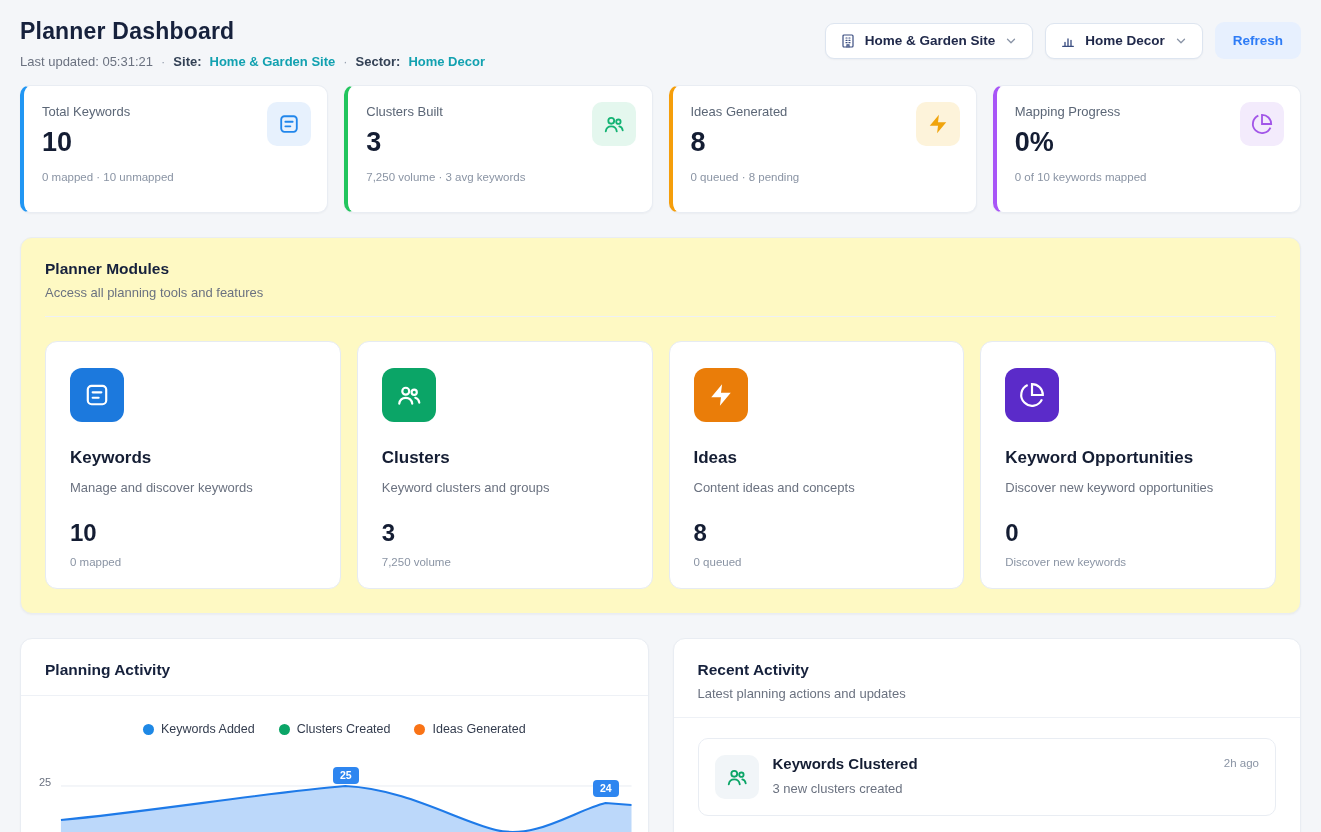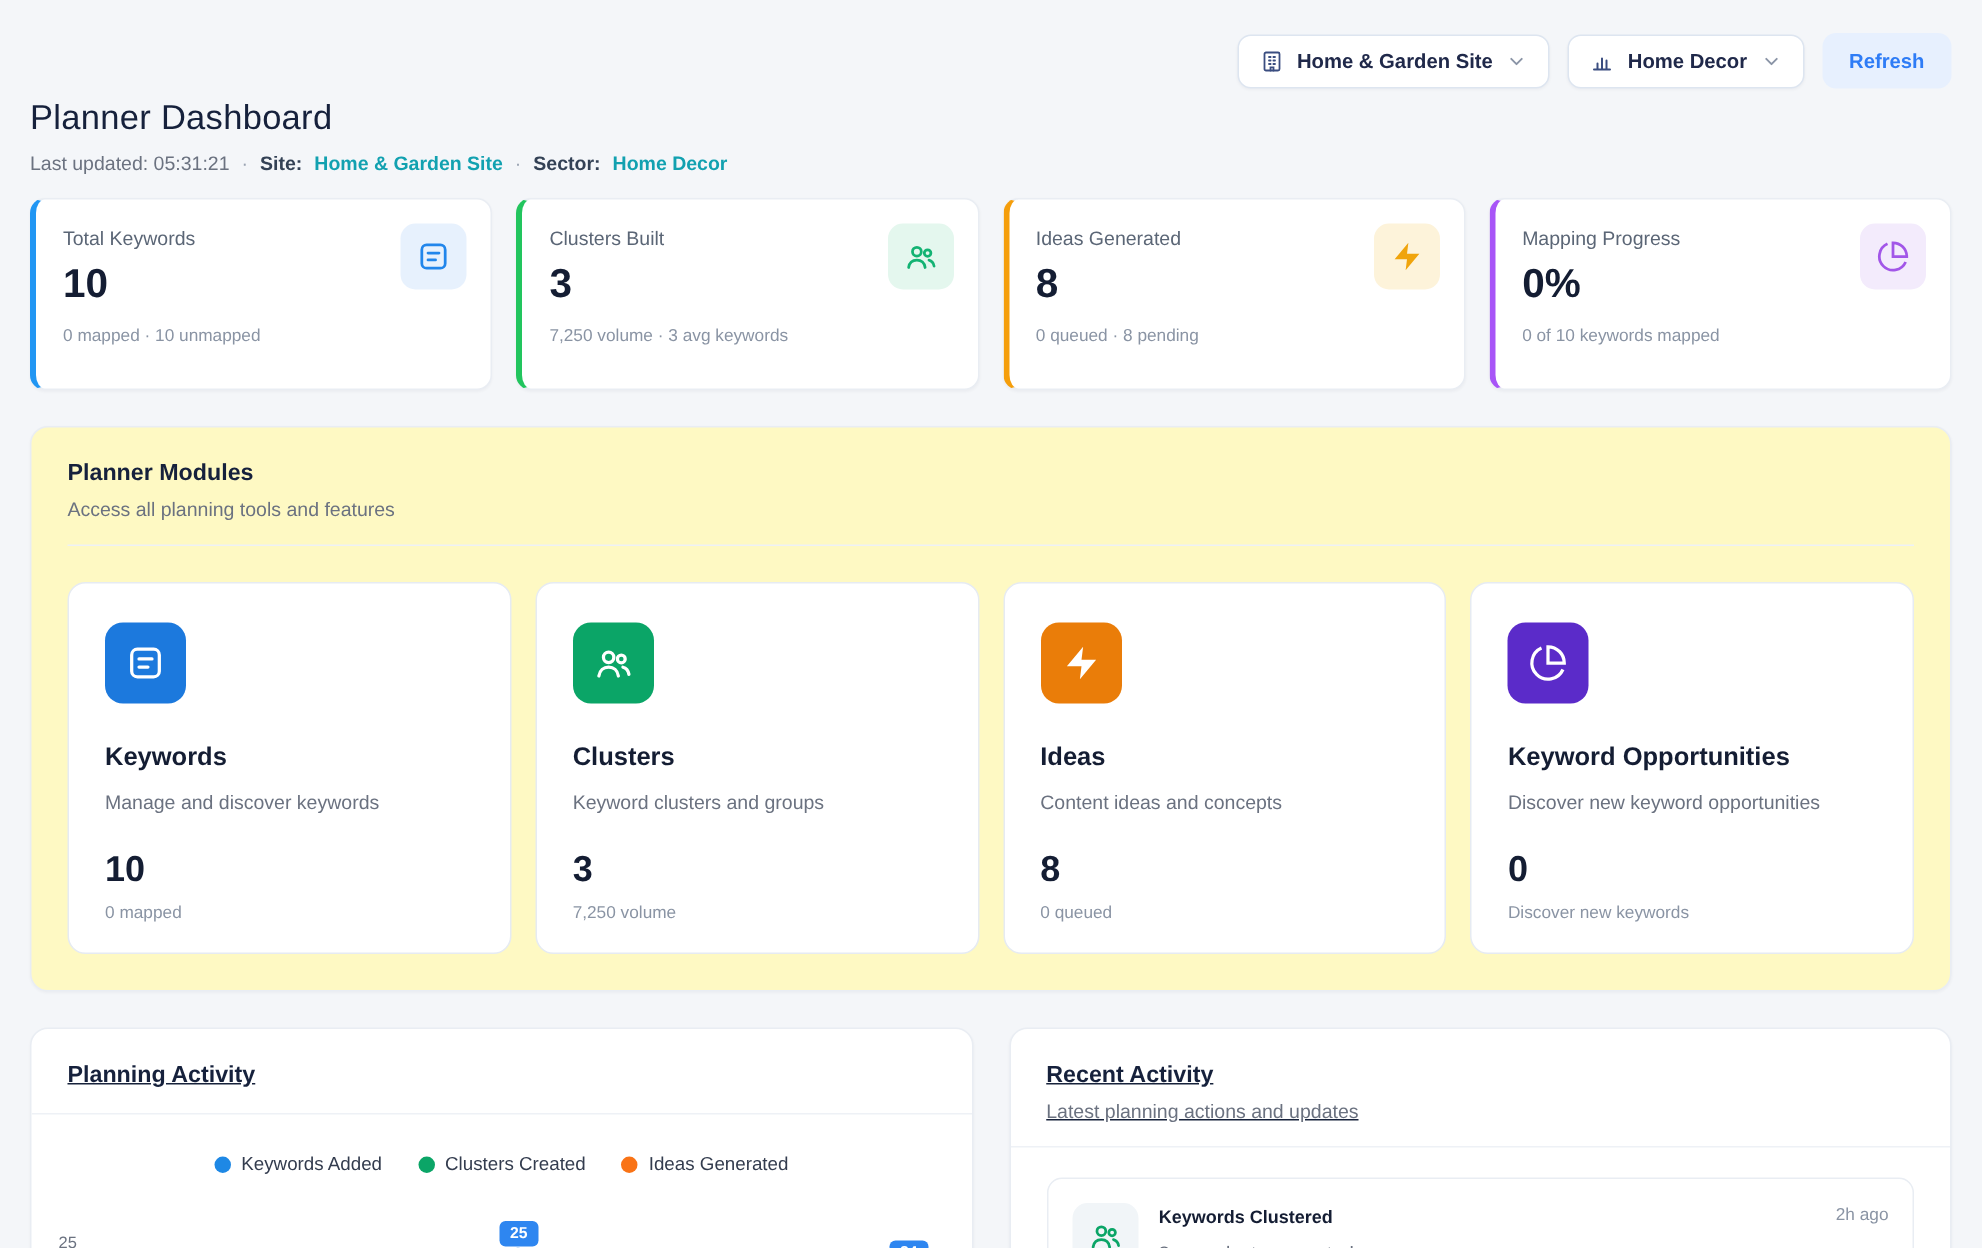--- a/index.html
+++ b/index.html
@@ -7,21 +7,21 @@
   body {
     background:#f4f6f9;
     font-family:"Liberation Sans", sans-serif;
     color:#17223b;
     padding:18px 20px 0;
   }
   svg { display:block; }
 
   
   .topbar { display:flex; justify-content:space-between; align-items:flex-start; margin-bottom:16px; }
-  .page-title { font-size:23px; font-weight:400; color:#16213c; letter-spacing:.2px;margin-top:47px; }
+  .page-title { font-size:23px; font-weight:700; color:#16213c; letter-spacing:.2px; }
   .subtitle { margin-top:9px; font-size:13px; color:#6b7280; display:flex; gap:8px; align-items:center; white-space:nowrap; }
   .subtitle .lbl { color:#334155; font-weight:700; }
   .subtitle .sep { color:#9aa3b2; }
   .link { color:#12a1b0; font-weight:700; text-decoration:none; cursor:pointer; }
 
   .controls { display:flex; gap:12px; align-items:center; padding-top:4px; }
   .select-btn {
     display:flex; align-items:center; gap:9px;
     background:#fff; border:1px solid #dde5f0; border-radius:9px;
     padding:9px 14px; font-size:13.5px; font-weight:700; color:#20294a;
@@ -71,21 +71,21 @@
   .module-icon.orange { background:#ea7d09; }
   .module-icon.purple { background:#5b2bc9; }
   .module-title { font-size:17px; font-weight:700; color:#141d33; margin-bottom:12px; }
   .module-desc { font-size:13px; color:#6b7280; margin-bottom:24px; }
   .module-value { font-size:24px; font-weight:700; color:#141d33; margin-bottom:9px; }
   .module-sub { font-size:11.5px; color:#8a94a4; }
 
   
   .bottom { display:grid; grid-template-columns:1fr 1fr; gap:24px; }
   .card { background:#fff; border:1px solid #e9edf3; border-radius:12px; height:330px; box-shadow:0 1px 2px rgba(16,24,40,.04); overflow:hidden; }
-  .card-header { padding:22px 24px 16px; border-bottom:1px solid #eef1f6;text-decoration:underline; }
+  .card-header { padding:22px 24px 16px; border-bottom:1px solid #eef1f6; }
 
   .legend { display:flex; justify-content:center; gap:24px; margin-top:26px; font-size:12.5px; color:#333c4e; }
   .legend-item { display:flex; align-items:center; gap:7px; }
   .ldot { width:11px; height:11px; border-radius:50%; }
   .ldot.blue   { background:#1e88e5; }
   .ldot.green  { background:#0ba567; }
   .ldot.orange { background:#f97316; }
 
   .chart-area { position:relative; height:170px; margin:12px 16px 0; }
   .chart-area svg.plot { position:absolute; inset:0; width:100%; height:100%; }
@@ -97,21 +97,21 @@
   .chip.c1 { left:296px; top:19px; }
   .chip.c2 { left:556px; top:32px; }
 
   .recent-item {
     margin:20px 24px 0; display:flex; gap:14px; align-items:flex-start;
     border:1px solid #e9edf3; border-radius:10px; padding:16px;
   }
   .recent-icon { width:44px; height:44px; border-radius:10px; background:#f1f5f8; color:#0ba567; flex:none; display:flex; align-items:center; justify-content:center; }
   .recent-icon svg { width:22px; height:22px; }
   .recent-texts { flex:1; }
-  .recent-title { font-size:12px; font-weight:700; color:#141d33; line-height:18px; }
+  .recent-title { font-size:15px; font-weight:700; color:#141d33; line-height:18px; }
   .recent-desc { font-size:13px; color:#6b7280; margin-top:8px; }
   .recent-time { font-size:11.5px; color:#8a94a4; padding-top:2px; }
 </style>
 </head>
 <body>
 
 <header class="topbar">
   <div>
     <h1 class="page-title">Planner Dashboard</h1>
     <div class="subtitle">

